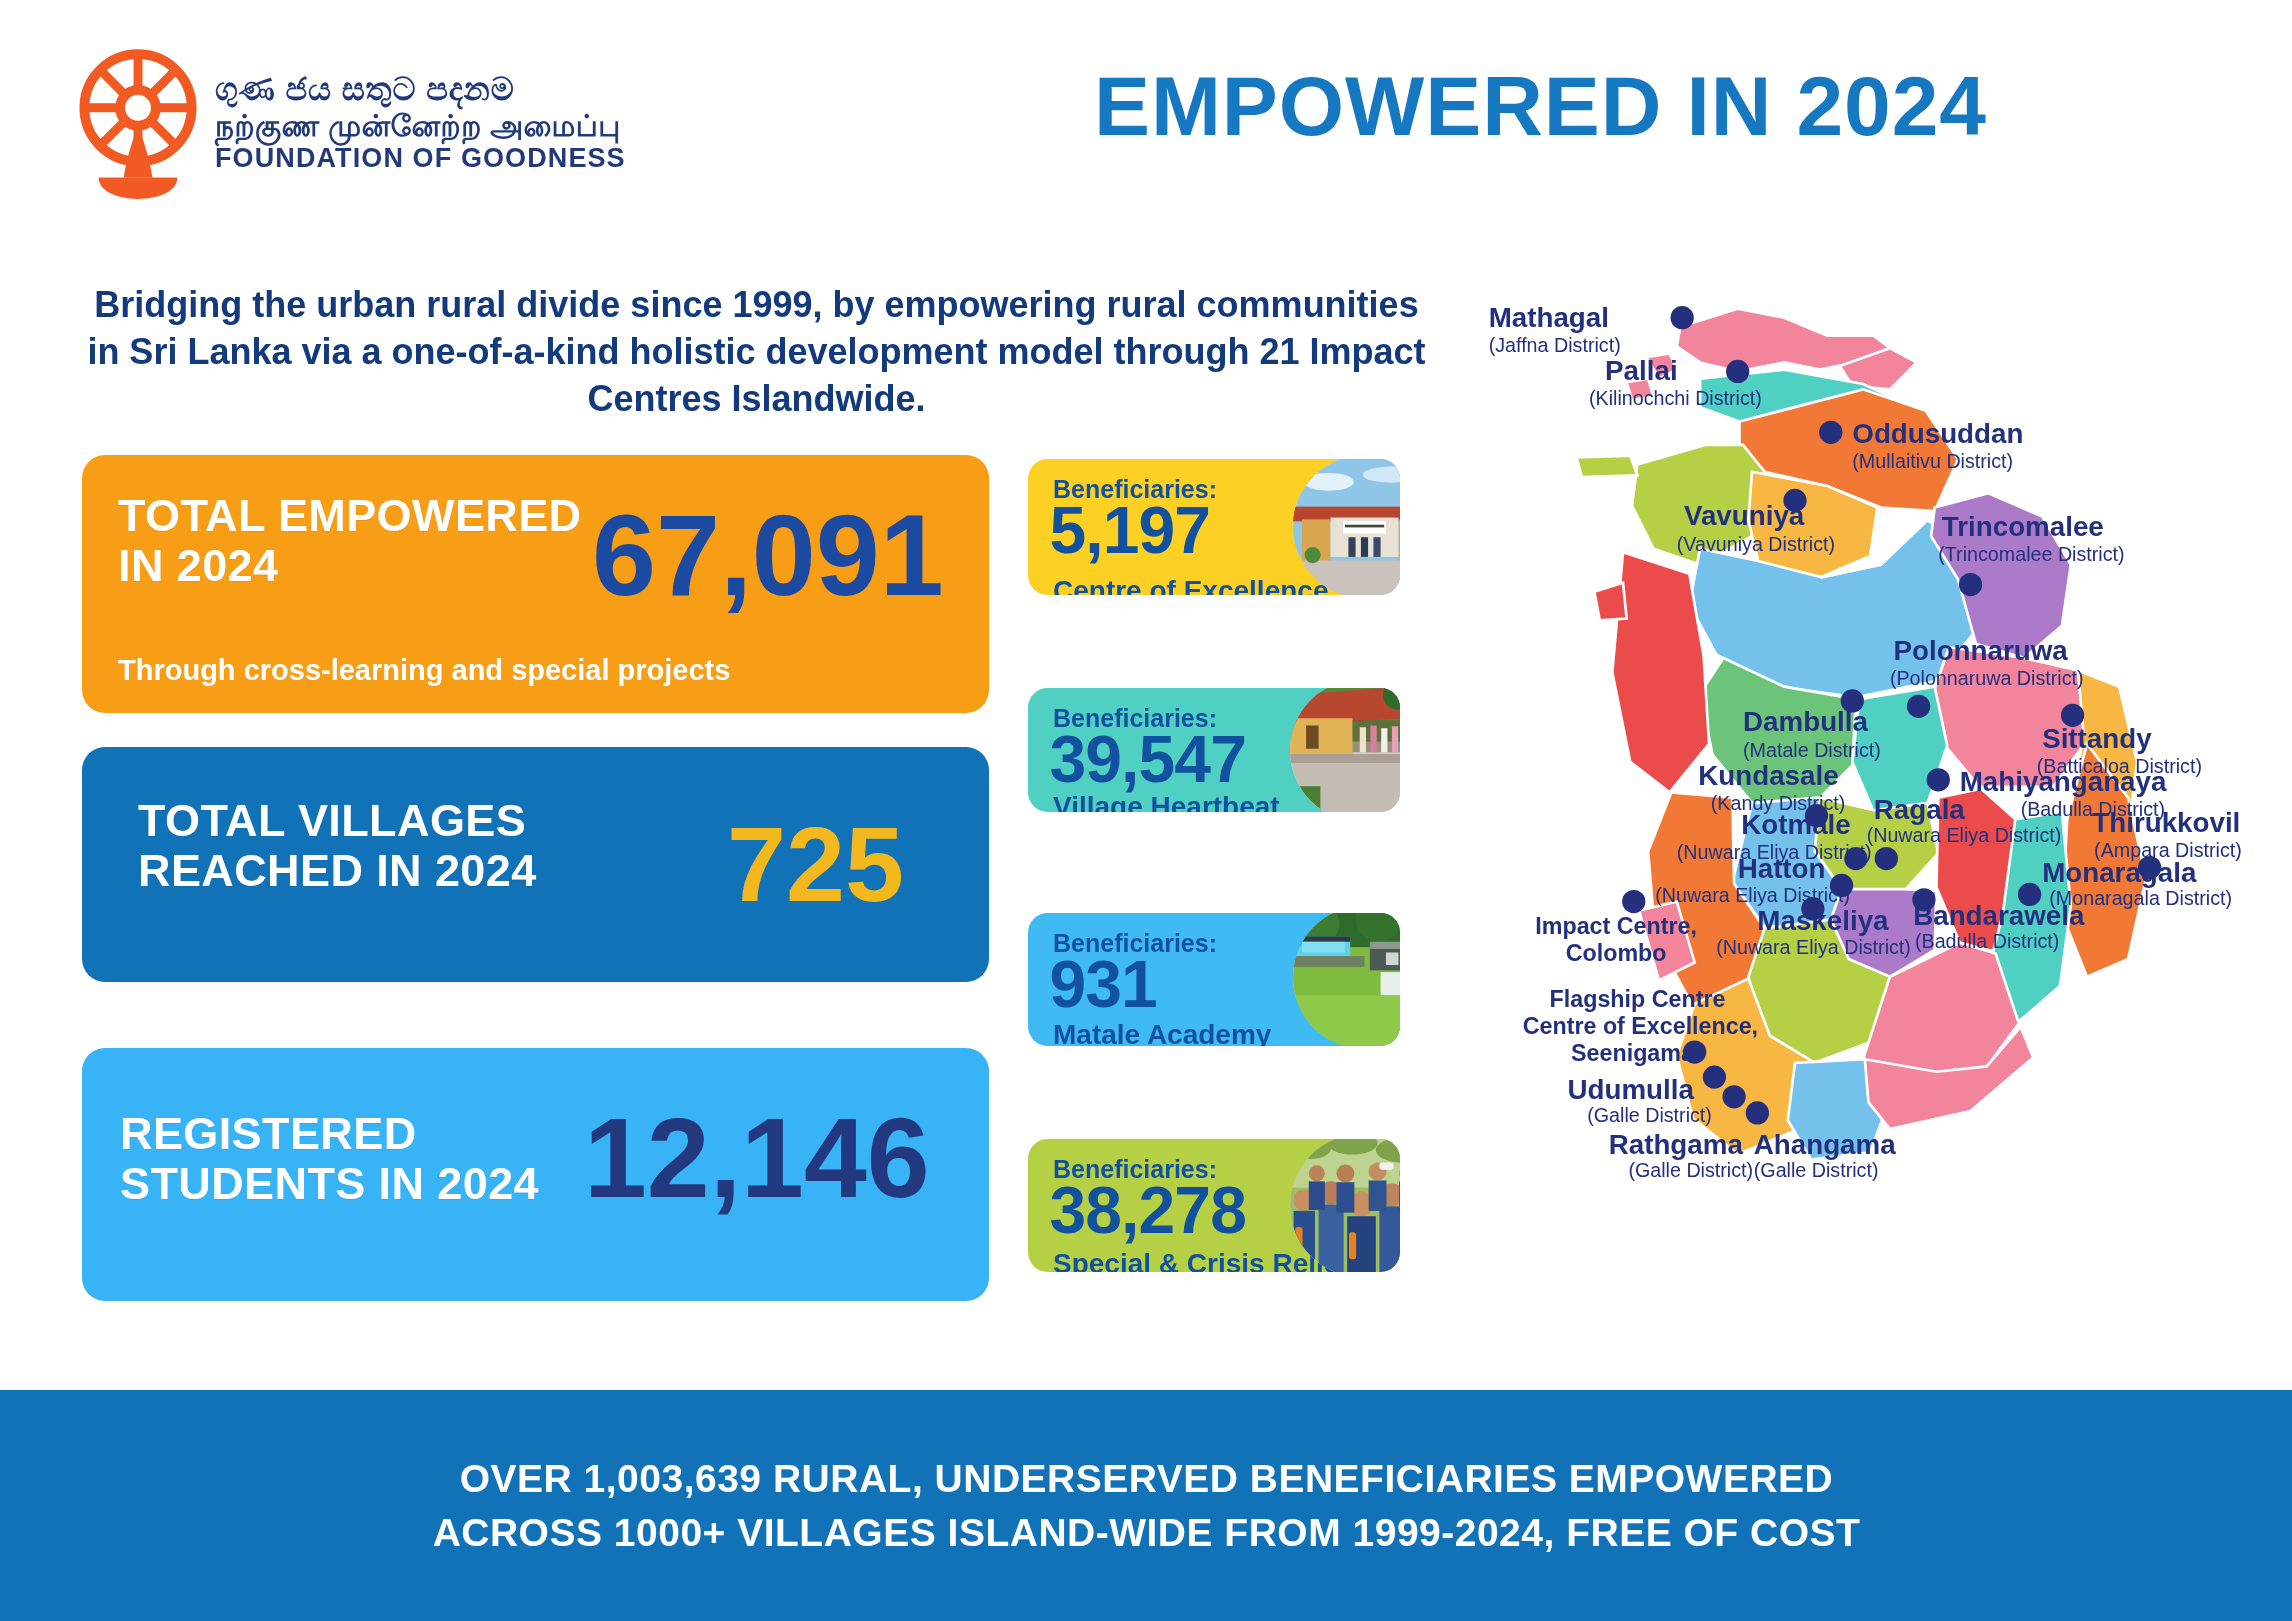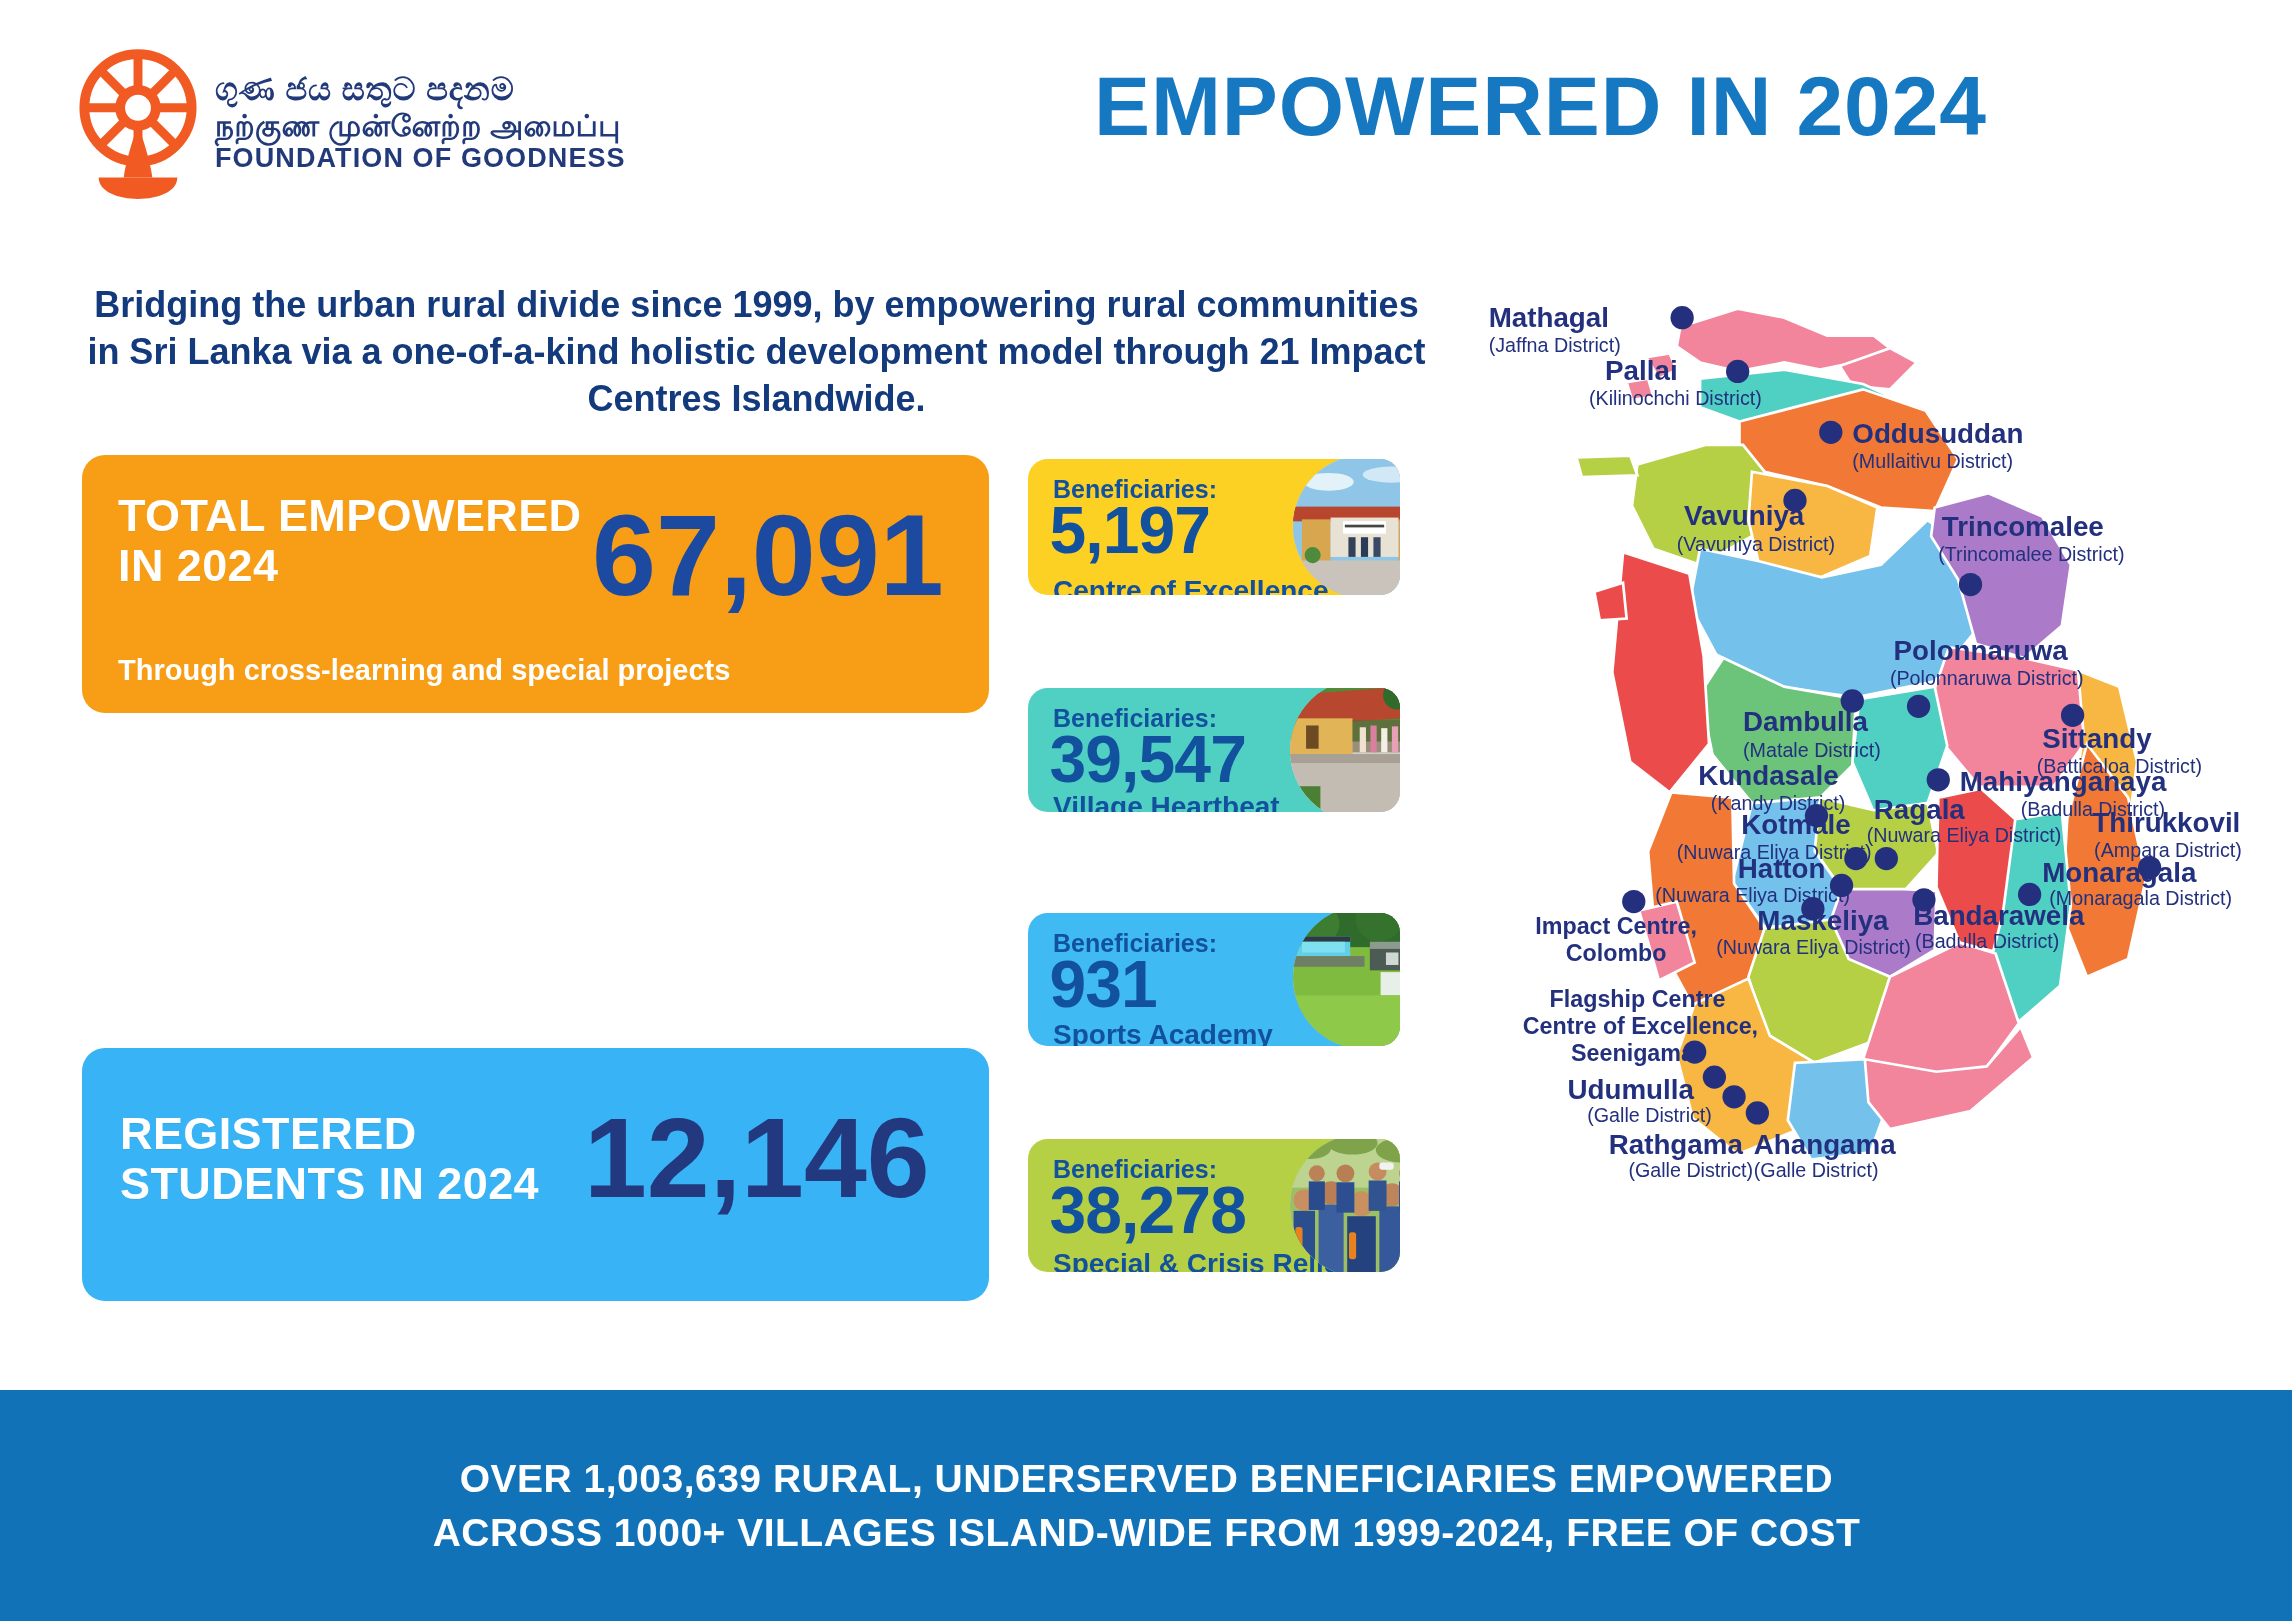--- a/index.html
+++ b/index.html
@@ -142,20 +142,24 @@
   </div>
 
   <div class="intro">Bridging the urban rural divide since 1999, by empowering rural communities in Sri Lanka via a one-of-a-kind holistic development model through 21 Impact Centres Islandwide.</div>
 
   <div class="bigcard" id="card-empowered">
     <div class="label">TOTAL EMPOWERED IN 2024</div>
     <div class="num">67,091</div>
     <div class="sub">Through cross-learning and special projects</div>
   </div>
 
+  <div class="bigcard" id="card-villages">
+    <div class="label">TOTAL VILLAGES REACHED IN 2024</div>
+    <div class="num">725</div>
+  </div>
 
   <div class="bigcard" id="card-students">
     <div class="label">REGISTERED STUDENTS IN 2024</div>
     <div class="num">12,146</div>
   </div>
 
   <div class="bcard" id="bcard-coe">
     <div class="ben">Beneficiaries:</div>
     <div class="bnum">5,197</div>
     <div class="bname">Centre of Excellence</div>
@@ -207,21 +211,21 @@
         <rect y="84" width="160" height="76" fill="#c3bcb2"></rect>
         <rect y="84" width="160" height="10" fill="#a8a095"></rect>
         <rect x="0" y="120" width="34" height="40" fill="#4b7f33"></rect>
       </svg>
     </div>
   </div>
 
   <div class="bcard" id="bcard-sa">
     <div class="ben">Beneficiaries:</div>
     <div class="bnum">931</div>
-    <div class="bname">Sports Academy</div>
+    <div class="bname">Matale Academy</div>
     <div class="photo">
       <svg class="photo-inner" viewBox="0 0 160 160" preserveAspectRatio="none">
         <rect width="160" height="160" fill="#7fbb3f"></rect>
         <rect width="160" height="46" fill="#2f6b2a"></rect>
         <circle cx="30" cy="20" r="22" fill="#3c7d32"></circle>
         <circle cx="96" cy="14" r="26" fill="#35722d"></circle>
         <circle cx="140" cy="26" r="20" fill="#3f8435"></circle>
         <rect x="4" y="34" width="60" height="22" fill="#5fd0e8"></rect>
         <rect x="4" y="34" width="60" height="6" fill="#2d3b3f"></rect>
         <rect x="10" y="40" width="48" height="12" fill="#7fe0f2"></rect>

